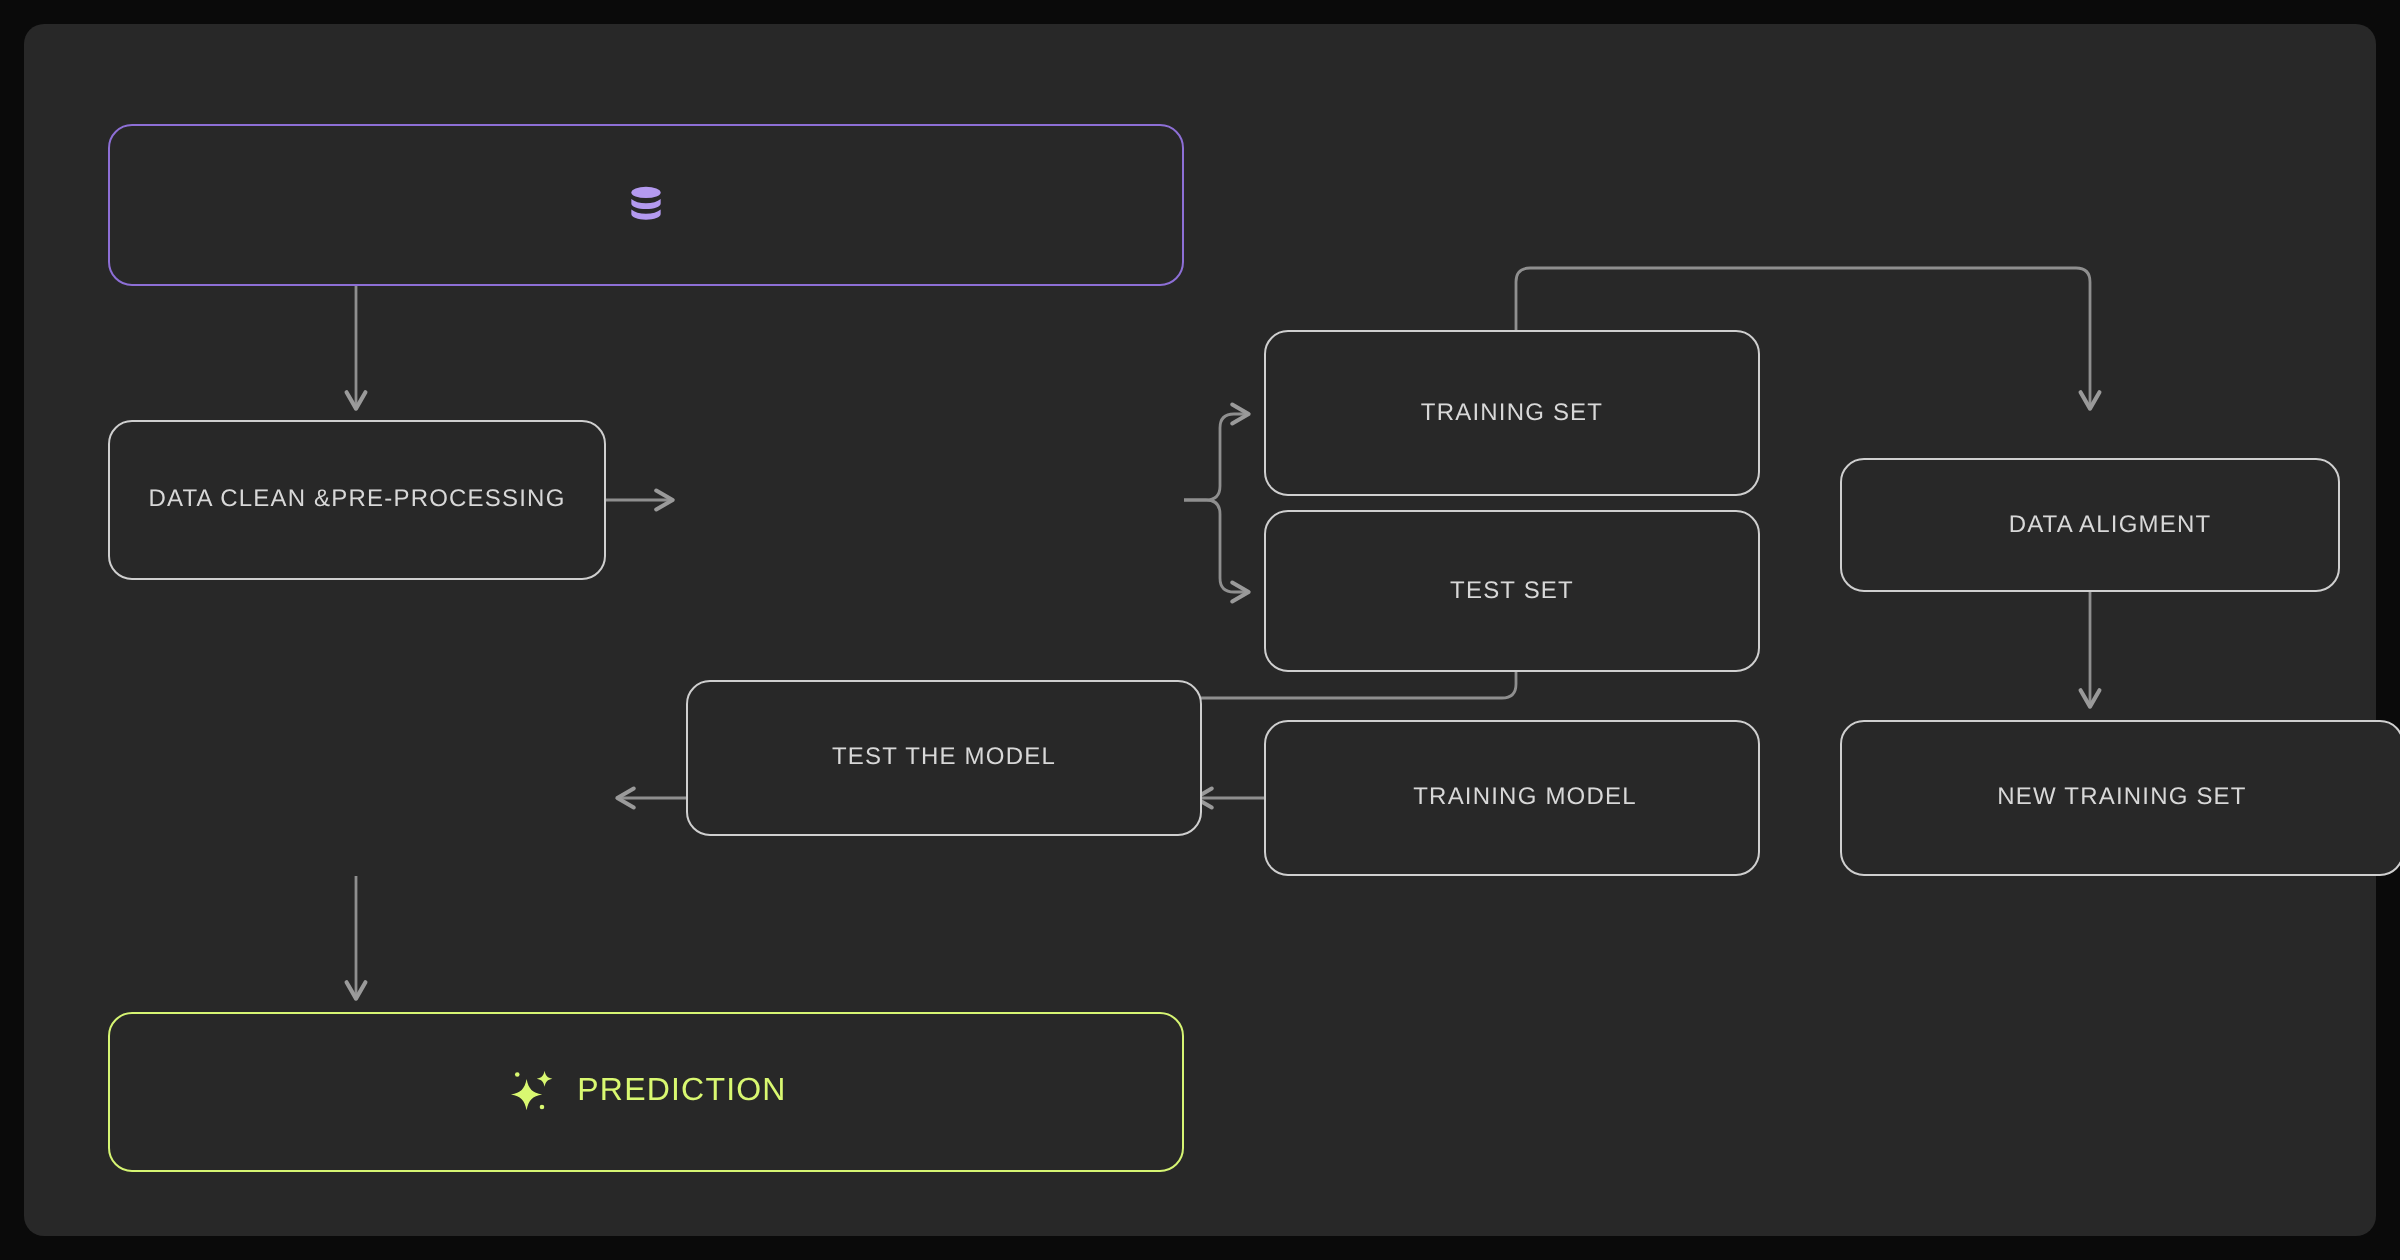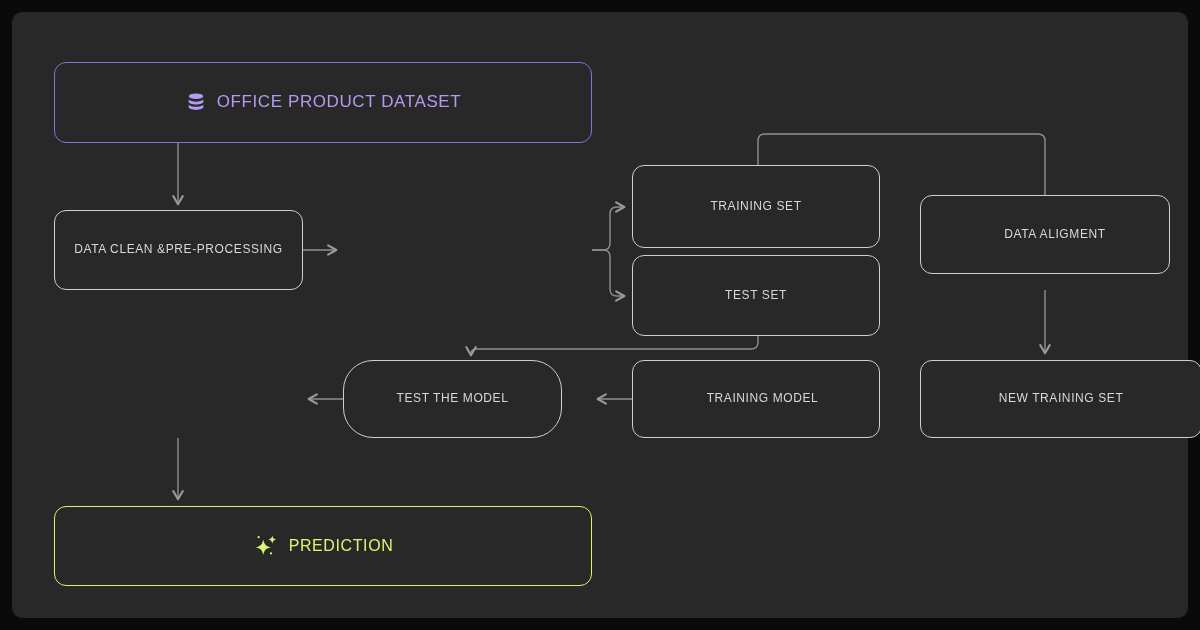--- a/index.html
+++ b/index.html
@@ -21,23 +21,23 @@
   }
   .node.accent-purple{border-color:#8d6fd6;color:#b49af0;font-size:17px;}
   .node.accent-green{border-color:#d6f573;color:#d9f871;font-size:16px;}
   .node .icon{display:flex;align-items:center;}
   
   .n-dataset{left:42px;top:50px;width:538px;height:81px;}
   .n-clean{left:42px;top:198px;width:249px;height:80px;flex-direction:row;gap:0;}
   .n-split{left:331px;top:198px;width:249px;height:80px;}
   .n-training-set{left:620px;top:153px;width:248px;height:83px;}
   .n-test-set{left:620px;top:243px;width:248px;height:81px;}
-  .n-data-aligment{left:908px;top:183px;width:250px;height:79px;padding-left:20px;}
+  .n-data-aligment{left:908px;top:217px;width:250px;height:67px;padding-left:20px;}
   .n-training-model{left:620px;top:348px;width:248px;height:78px;padding-left:13px;}
-  .n-test-model{left:331px;top:348px;width:219px;height:78px;border-radius:30px;}
+  .n-test-model{left:331px;top:328px;width:258px;height:78px;}
   .n-evaluate{left:42px;top:348px;width:249px;height:78px;}
   .n-new-training-set{left:908px;top:348px;width:282px;height:78px;}
   .n-prediction{left:42px;top:494px;width:538px;height:80px;}
   .line2{display:block;}
 </style>
 </head>
 <body>
 
 <div class="panel">
 
@@ -62,21 +62,20 @@
   </svg>
 
   <div class="node accent-purple n-dataset">
     <span class="icon">
       <svg width="22" height="22" viewBox="0 0 24 24" fill="#b49af0" xmlns="http://www.w3.org/2000/svg">
         <ellipse cx="12" cy="4.6" rx="8" ry="3.1"></ellipse>
         <path d="M4 8.2c1.7 1.5 4.6 2.3 8 2.3s6.3-.8 8-2.3v2.4c0 1.7-3.6 3.1-8 3.1s-8-1.4-8-3.1z"></path>
         <path d="M4 13.9c1.7 1.5 4.6 2.3 8 2.3s6.3-.8 8-2.3v2.5c0 1.7-3.6 3.1-8 3.1s-8-1.4-8-3.1z"></path>
       </svg>
     </span>
-    <span>OFFICE PRODUCT DATASET</span>
   </div>
 
   <div class="node n-clean">
     <span class="line2">DATA CLEAN &amp;</span>
     <span class="line2">PRE-PROCESSING</span>
   </div>
 
 
   <div class="node n-training-set">
     <span>TRAINING SET</span>

